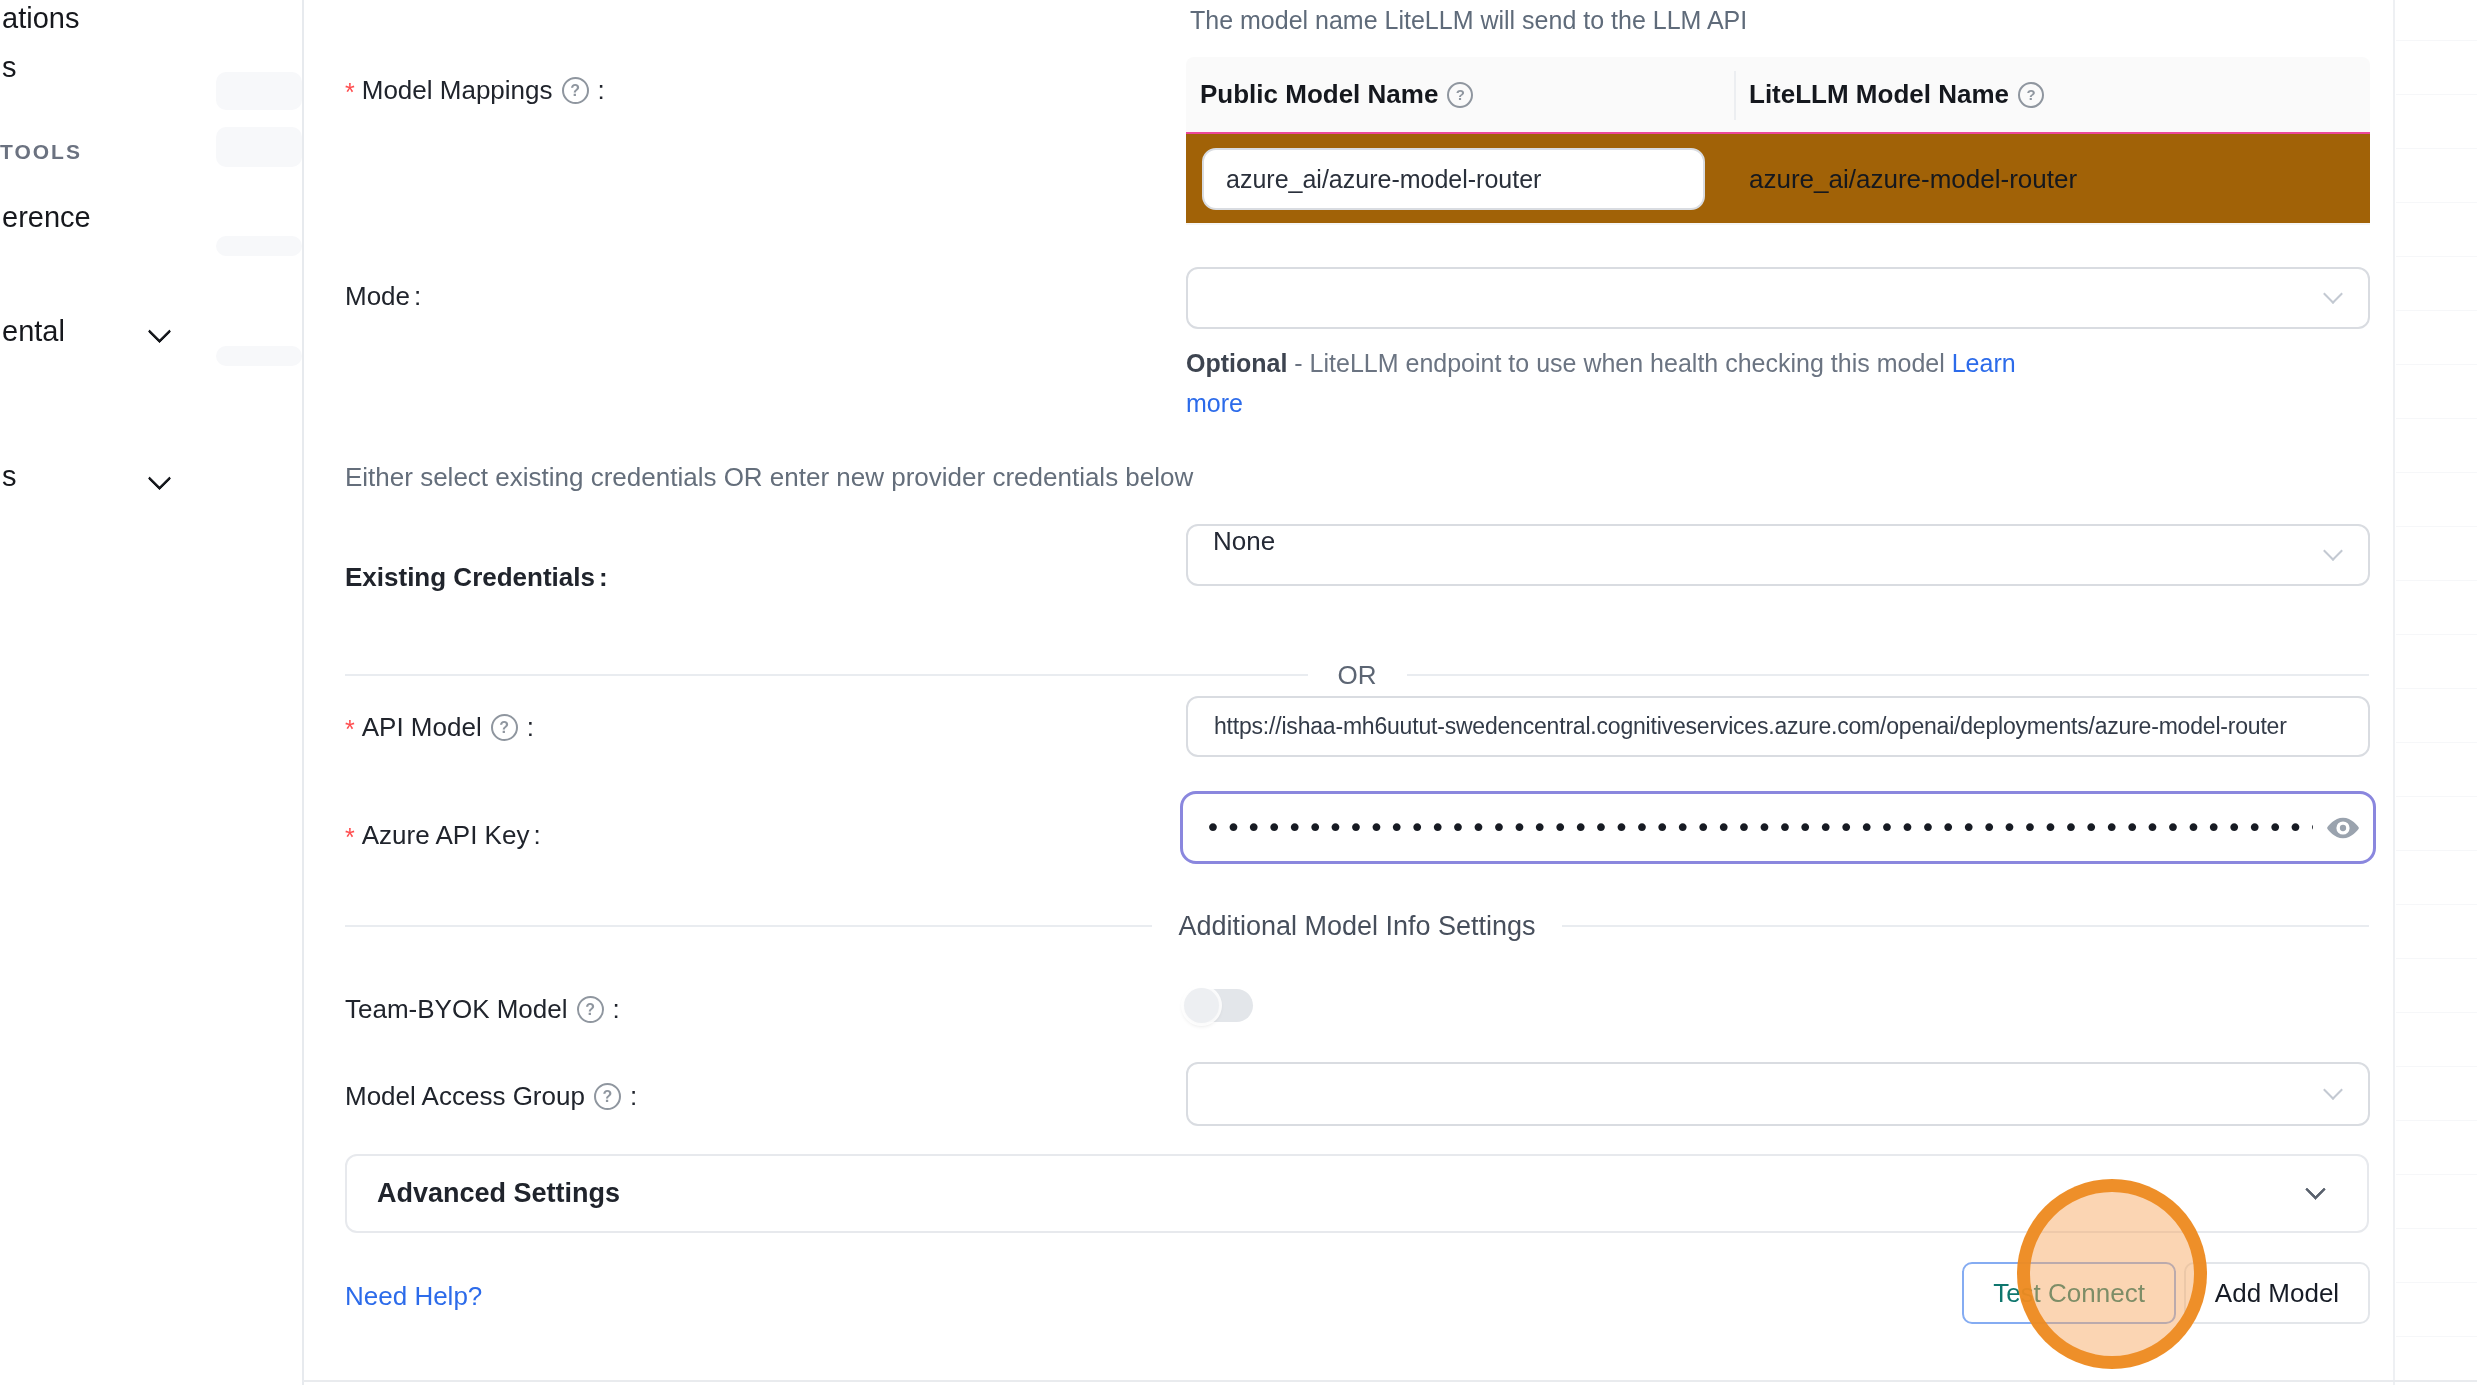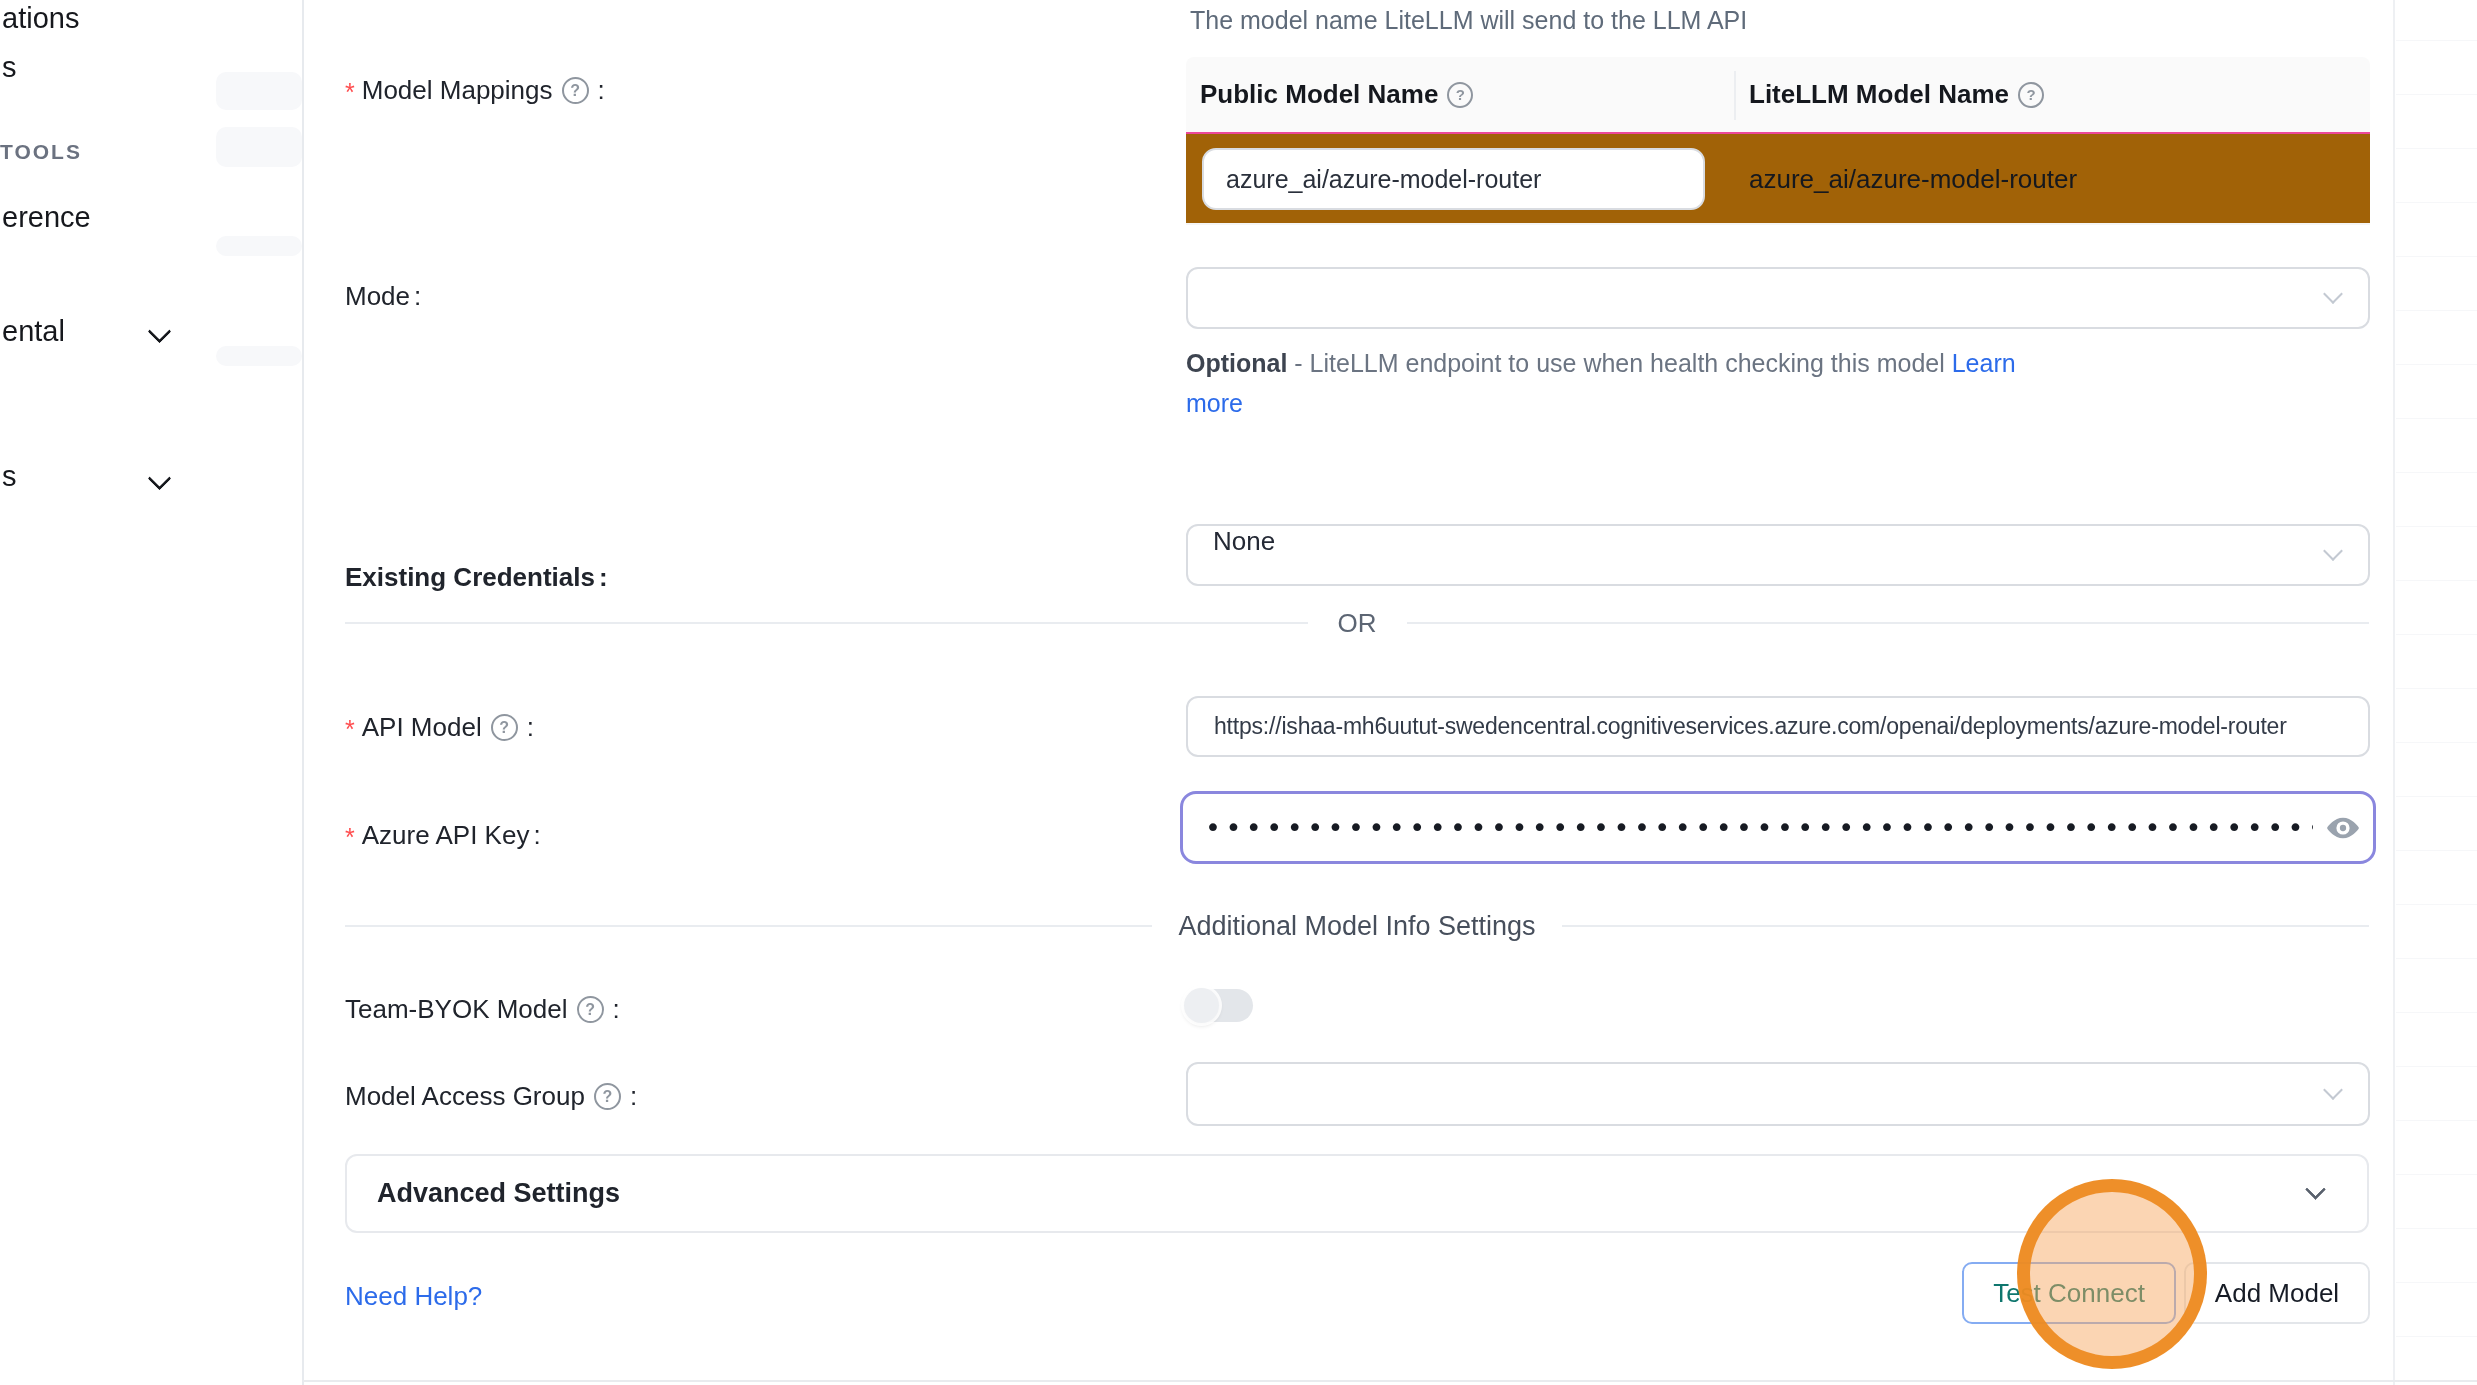--- a/index.html
+++ b/index.html
@@ -180,31 +180,32 @@
   <div class="selectbox" style="left:1186px;top:267px;width:1184px;height:62px;">
     <span class="chevdown"></span>
   </div>
   <div class="opt-help" style="left:1186px;top:349px;">
     <span class="b">Optional</span><span class="g"> - LiteLLM endpoint to use when health checking this model </span><a>Learn</a>
   </div>
   <div class="opt-help" style="left:1186px;top:389px;">
     <a>more</a>
   </div>
 
+  <div class="graynote" style="left:345px;top:462px;">Either select existing credentials OR enter new provider credentials below</div>
 
   <div class="flabel" style="left:345px;top:562px;font-weight:bold;">
     <span>Existing Credentials</span>
       <span class="colon">:</span>
   </div>
   <div class="selectbox" style="left:1186px;top:524px;width:1184px;height:62px;">
     <span class="sval">None</span>
     <span class="chevdown"></span>
   </div>
 
-  <div class="divider" style="top:608px;height:30px;">
+  <div class="divider" style="top:660px;height:30px;">
     <div class="line"></div>
     <div class="dtext">OR</div>
     <div class="line"></div>
   </div>
 
   <div class="flabel" style="left:345px;top:711px;">
     <span class="req">*</span>
     <span>API Model</span>
     <span class="helpicon">?</span>
     <span class="colon">:</span>

